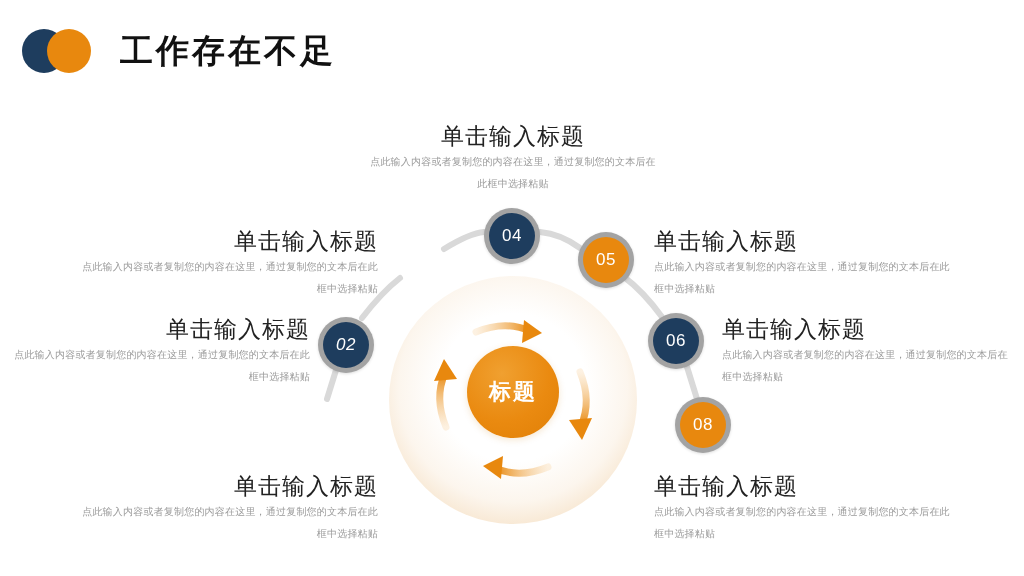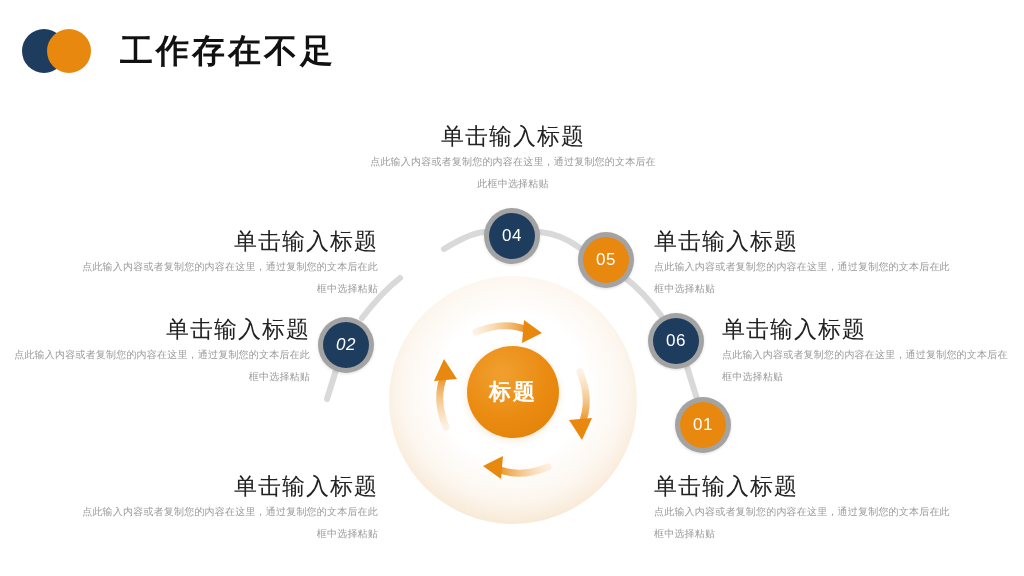--- a/index.html
+++ b/index.html
@@ -250,21 +250,21 @@
     <div class="node navy" style="left:484px; top:208px;">
       <div class="disc">04</div>
     </div>
     <div class="node orange" style="left:578px; top:232px;">
       <div class="disc">05</div>
     </div>
     <div class="node navy" style="left:648px; top:313px;text-align:right;">
       <div class="disc">06</div>
     </div>
     <div class="node orange" style="left:675px; top:397px;">
-      <div class="disc">01</div>
+      <div class="disc">08</div>
     </div>
 
     <div class="tblock center-align" style="left:368px; top:124px; width:290px;">
       <div class="t-title">单击输入标题</div>
       <div class="t-body">点此输入内容或者复制您的内容在这里，通过复制您的文本后在此框中选择粘贴</div>
     </div>
 
     <div class="tblock right-align" style="left:78px; top:229px; width:300px;">
       <div class="t-title">单击输入标题</div>
       <div class="t-body">点此输入内容或者复制您的内容在这里，通过复制您的文本后在此框中选择粘贴</div>

